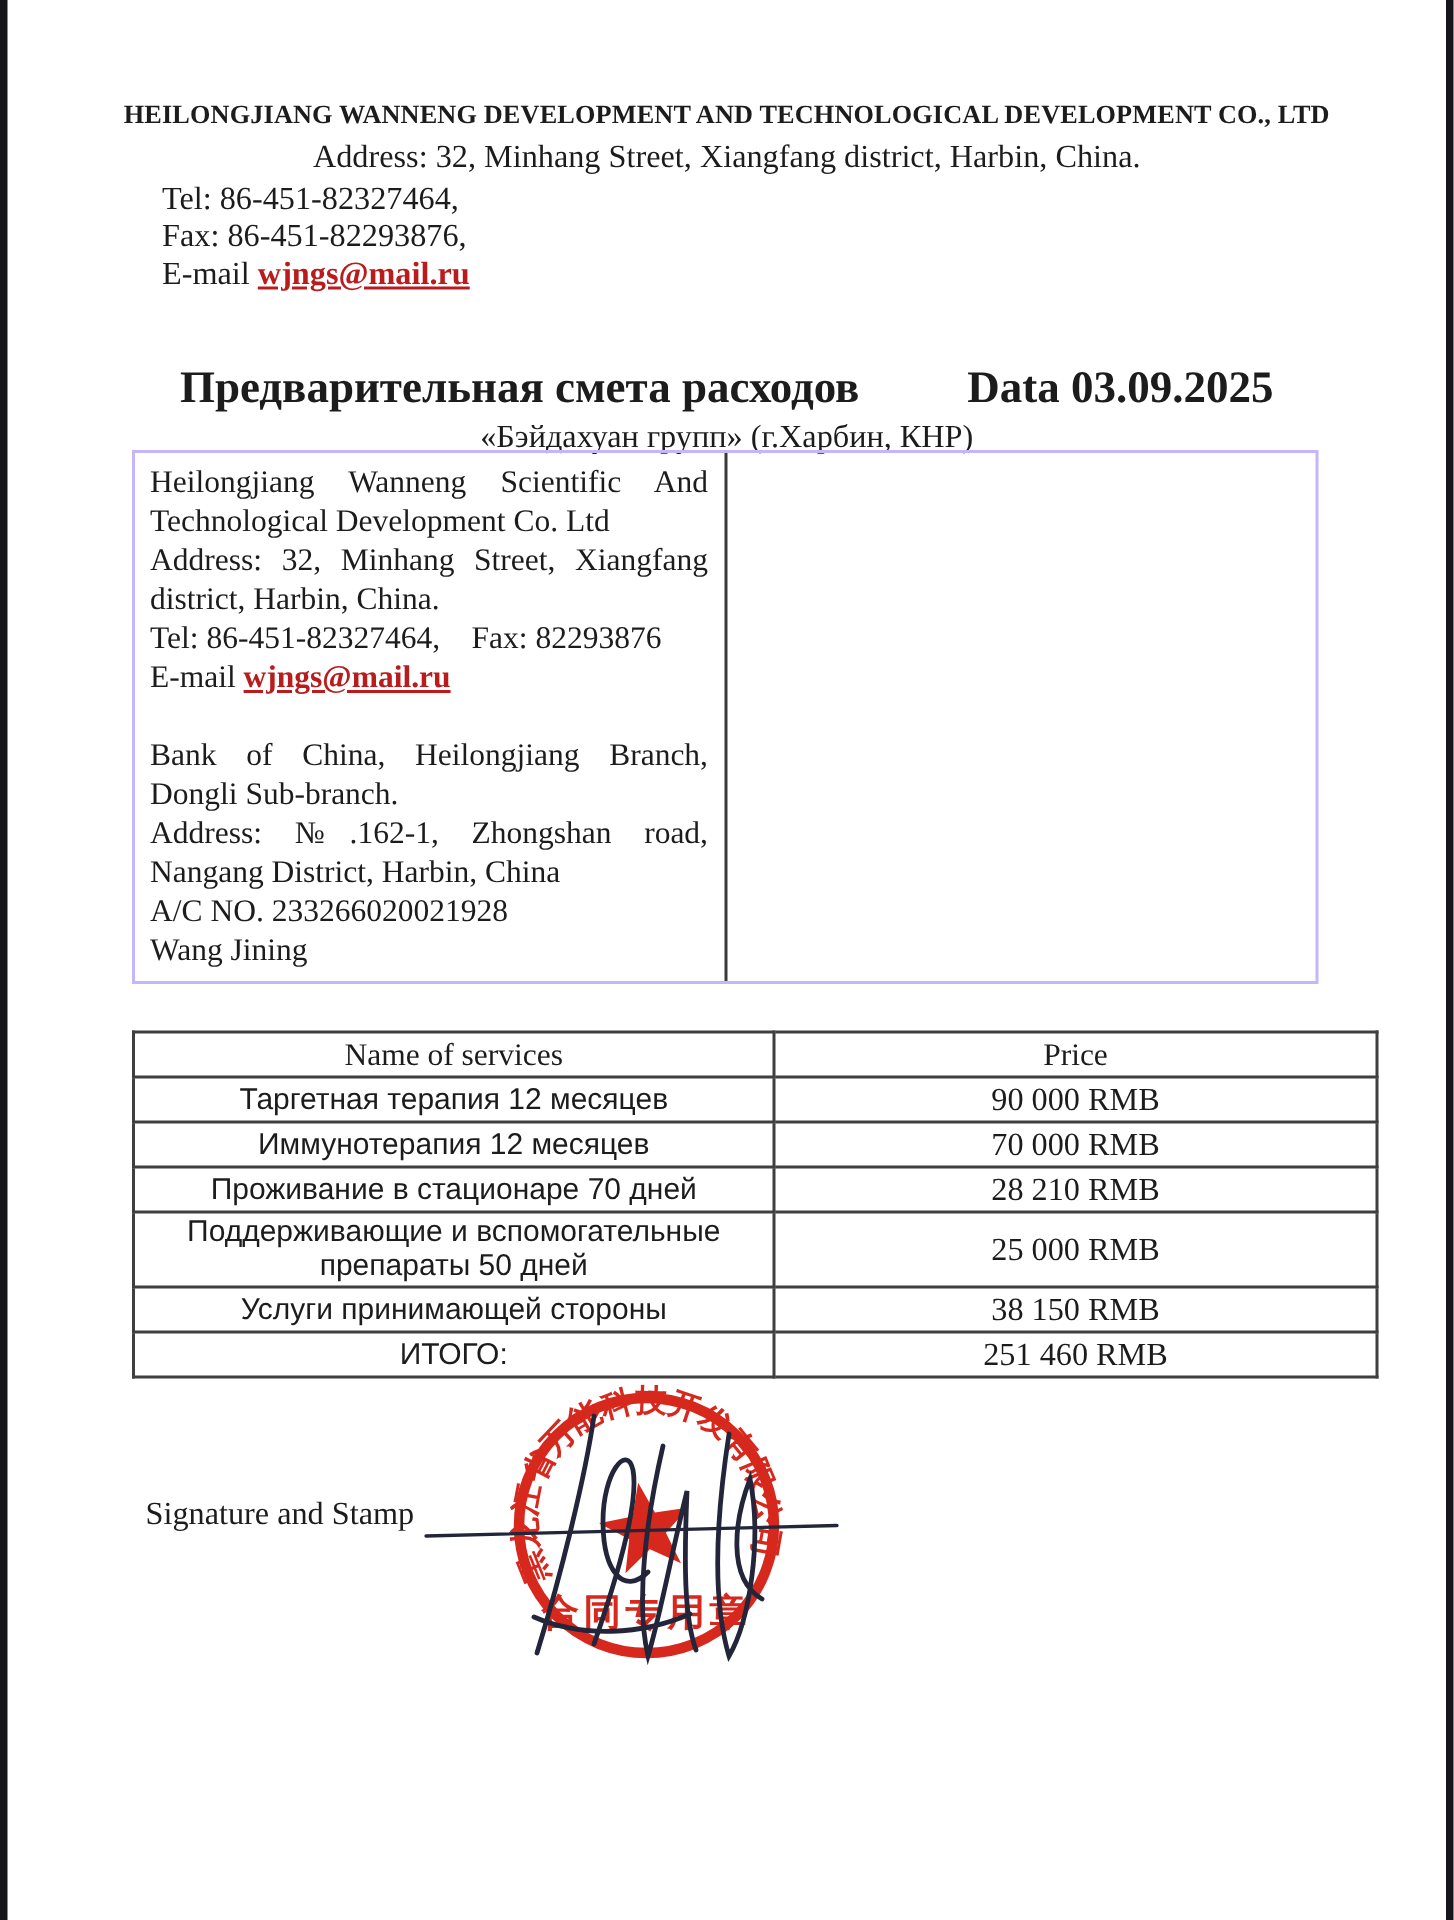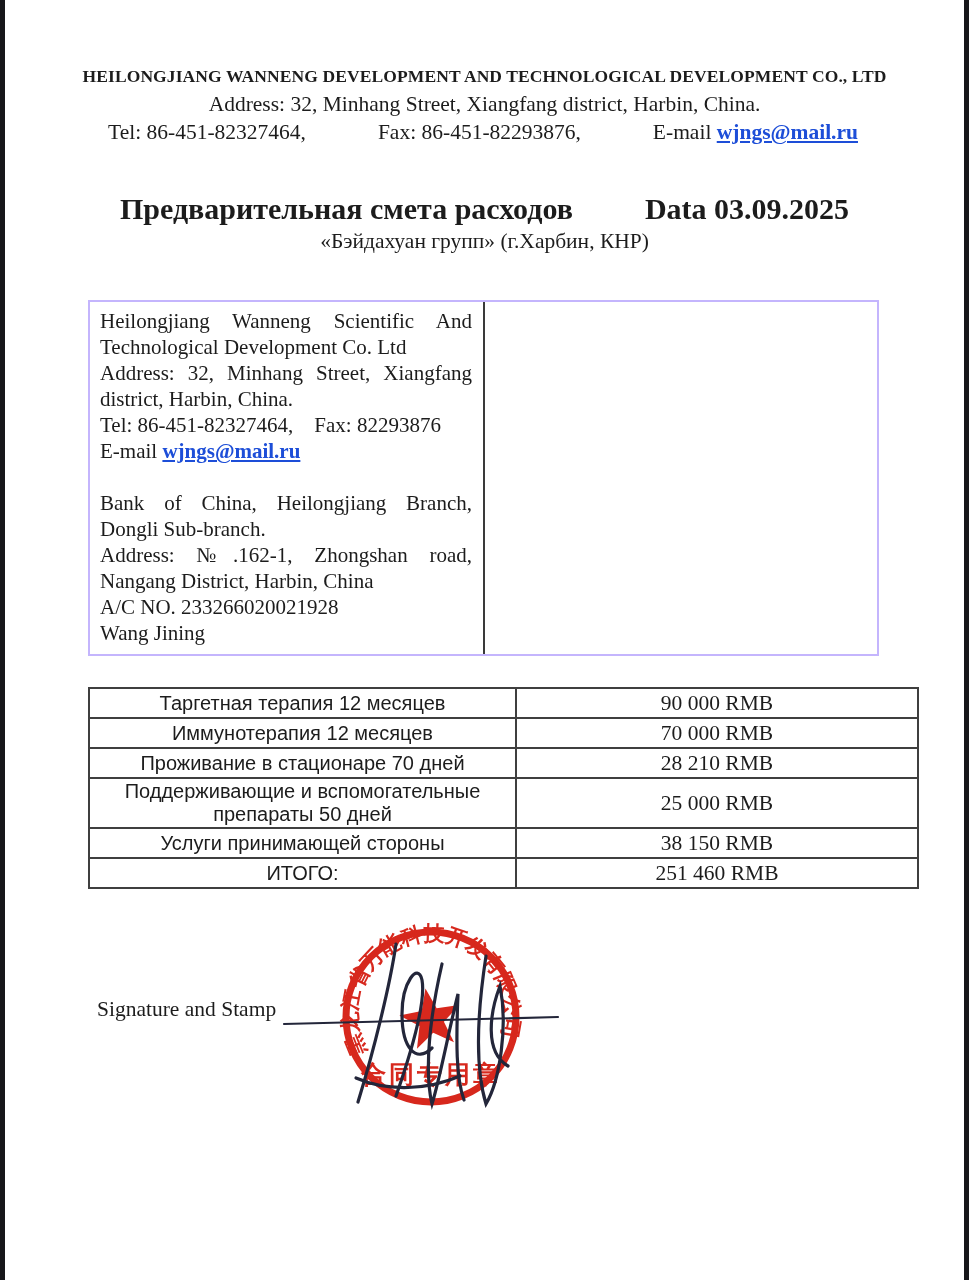--- a/index.html
+++ b/index.html
@@ -36,23 +36,24 @@
     margin-top: 5px;
   }
   .lh-contacts {
     display: flex;
     justify-content: space-between;
     align-items: baseline;
     margin-left: 108px;
     width: 750px;
     font-size: 21.5px;
     margin-top: 3px;
+    flex-direction: column;
   }
   a.email-link {
-    color: #1d4ed8;
+    color: #b91c1c;
     font-weight: bold;
     text-decoration: underline;
   }
 
   
   .title-line {
     margin-top: 47px;
     display: flex;
     justify-content: center;
     align-items: baseline;
@@ -169,20 +170,24 @@
       <p class="just">Bank of China, Heilongjiang Branch, Dongli Sub-branch.</p>
       <p class="just">Address: №.162-1, Zhongshan road, Nangang District, Harbin, China</p>
       <p>A/C NO. 233266020021928</p>
       <p>Wang Jining</p>
     </div>
     <div class="cell-right"></div>
   </div>
 
   <table class="services-table">
     <tbody>
+        <tr>
+      <th>Name of services</th>
+      <th>Price</th>
+    </tr>
     <tr>
       <td class="name">Таргетная терапия 12 месяцев</td>
       <td class="price">90 000 RMB</td>
     </tr>
     <tr>
       <td class="name">Иммунотерапия 12 месяцев</td>
       <td class="price">70 000 RMB</td>
     </tr>
     <tr>
       <td class="name">Проживание в стационаре 70 дней</td>

